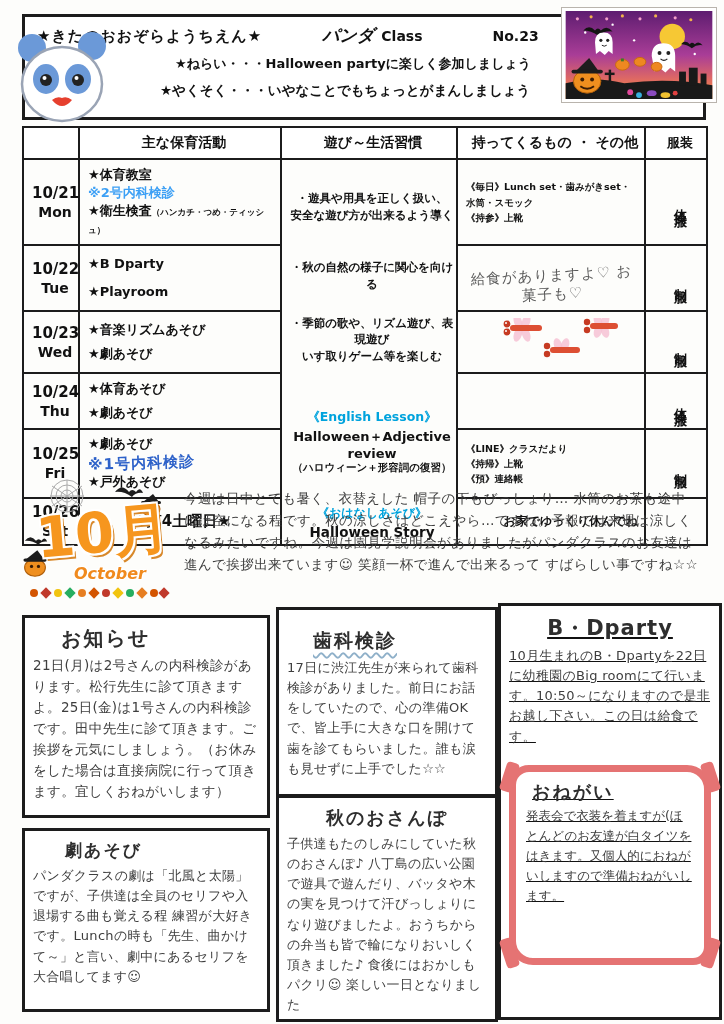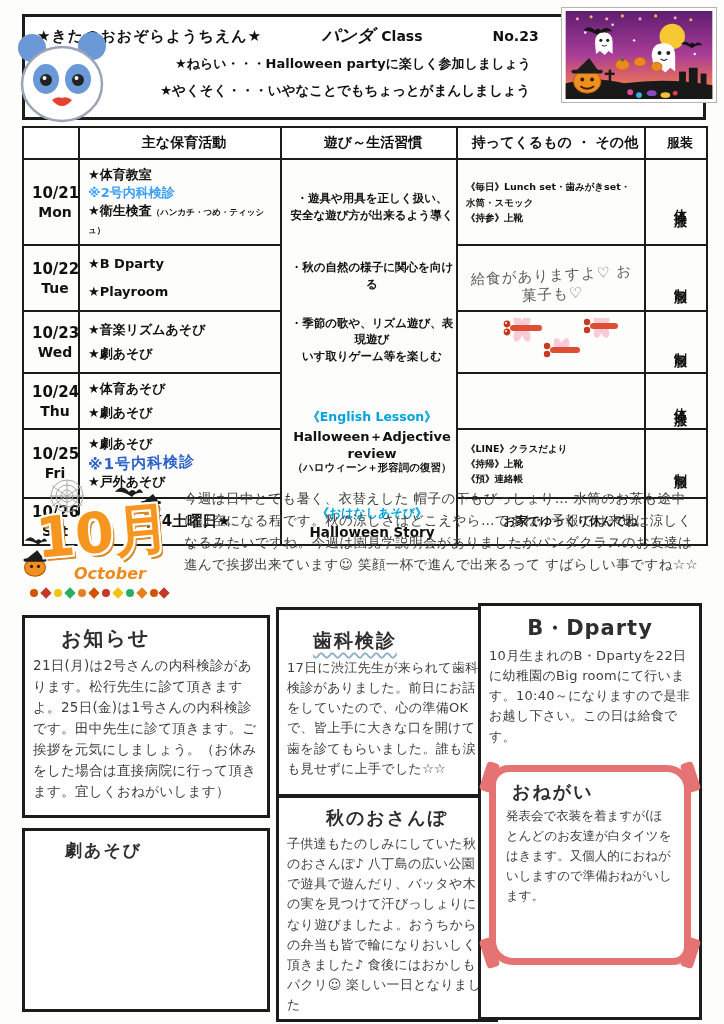--- a/index.html
+++ b/index.html
@@ -66,21 +66,21 @@
   .sect-title { font-weight:800; color:#2e2e2e; letter-spacing:2px; }
   .sect-body { font-size:13px; line-height:1.55; color:#3e3e3e; letter-spacing:0.3px; padding:4px 8px 0 8px; }
   .box-oshirase { left:22px; top:615px; width:248px; height:203px; }
   .box-oshirase .sect-title { font-size:20px; margin:6px 0 0 36px; transform:rotate(-1deg); }
   .box-geki { left:22px; top:828px; width:248px; height:184px; }
   .box-geki .sect-title { font-size:17px; margin:8px 0 0 40px; }
   .box-shika { left:276px; top:607px; width:222px; height:190px; }
   .box-shika .sect-title { font-size:19px; margin:18px 0 0 34px; text-decoration:underline wavy 1.5px #8fb0c9; text-underline-offset:5px; }
   .box-osanpo { left:276px; top:795px; width:222px; height:227px; }
   .box-osanpo .sect-title { font-size:18px; text-align:center; margin-top:8px; }
-  .box-right { left:478px; top:603px; width:224px; height:417px; }
+  .box-right { left:498px; top:603px; width:224px; height:417px;text-decoration:underline; }
   .box-right .bd-title { font-size:21px; text-align:center; margin-top:8px; letter-spacing:1px; }
   .ribbon-frame { position:relative; margin:18px 8px 0 8px; height:200px; border:7px solid #e57373; border-radius:20px 24px 18px 24px; padding:6px 8px; }
   .ribbon-curl { position:absolute; width:13px; height:30px; background:#e57373; border-radius:4px; }
   .rc-tl { left:-13px; top:-10px; transform:rotate(18deg); }
   .rc-tr { right:-13px; top:-10px; transform:rotate(-18deg); }
   .rc-bl { left:-13px; bottom:-10px; transform:rotate(-18deg); }
   .rc-br { right:-13px; bottom:-10px; transform:rotate(18deg); }
   .onegai-title { font-size:18px; font-weight:800; color:#2e2e2e; margin:2px 0 2px 8px; letter-spacing:2px; }
   .onegai-body { font-size:12.5px; line-height:1.6; color:#3e3e3e; padding:0 2px; }
 </style>
@@ -368,35 +368,36 @@
     <div class="month-msg">今週は日中とても暑く、衣替えした 帽子の下もびっしょり… 水筒のお茶も途中には空になる程です。秋の涼しさはどこえやら…ですね。予報では来週は涼しくなるみたいですね。今週は園見学説明会がありましたがパンダクラスのお友達は進んで挨拶出来ています☺ 笑顔一杯で進んで出来るって すばらしい事ですね☆☆</div>
   </div>
 
   <div class="sect box-oshirase">
     <div class="sect-title">お知らせ</div>
     <div class="sect-body" style="font-size:13.5px">21日(月)は2号さんの内科検診があります。松行先生に診て頂きますよ。25日(金)は1号さんの内科検診です。田中先生に診て頂きます。ご挨拶を元気にしましょう。（お休みをした場合は直接病院に行って頂きます。宜しくおねがいします）</div>
   </div>
 
   <div class="sect box-geki">
     <div class="sect-title">劇あそび</div>
+    <div class="sect-body">パンダクラスの劇は「北風と太陽」ですが、子供達は全員のセリフや入退場する曲も覚える程 練習が大好きです。Lunchの時も「先生、曲かけて～」と言い、劇中にあるセリフを大合唱してます☺</div>
   </div>
 
   <div class="sect box-shika">
     <div class="sect-title">歯科検診</div>
     <div class="sect-body">17日に渋江先生が来られて歯科検診がありました。前日にお話をしていたので、心の準備OKで、皆上手に大きな口を開けて歯を診てもらいました。誰も涙も見せずに上手でした☆☆</div>
   </div>
 
   <div class="sect box-osanpo">
     <div class="sect-title">秋のおさんぽ</div>
     <div class="sect-body">子供達もたのしみにしていた秋のおさんぽ♪ 八丁島の広い公園で遊具で遊んだり、バッタや木の実を見つけて汗びっしょりになり遊びましたよ。おうちからの弁当も皆で輪になりおいしく頂きました♪ 食後にはおかしもパクリ☺ 楽しい一日となりました</div>
   </div>
 
   <div class="sect box-right">
     <div class="sect-title bd-title">B・Dparty</div>
-    <div class="sect-body">10月生まれのB・Dpartyを22日に幼稚園のBig roomにて行います。10:40～になりますので是非お越し下さい。この日は給食です。</div>
+    <div class="sect-body">10月生まれのB・Dpartyを22日に幼稚園のBig roomにて行います。10:50～になりますので是非お越し下さい。この日は給食です。</div>
     <div class="ribbon-frame">
       <div class="ribbon-curl rc-tl"></div>
       <div class="ribbon-curl rc-tr"></div>
       <div class="ribbon-curl rc-bl"></div>
       <div class="ribbon-curl rc-br"></div>
       <div class="onegai-title">おねがい</div>
       <div class="onegai-body">発表会で衣装を着ますが(ほとんどのお友達が白タイツをはきます。又個人的におねがいしますので準備おねがいします。</div>
     </div>
   </div>
 

